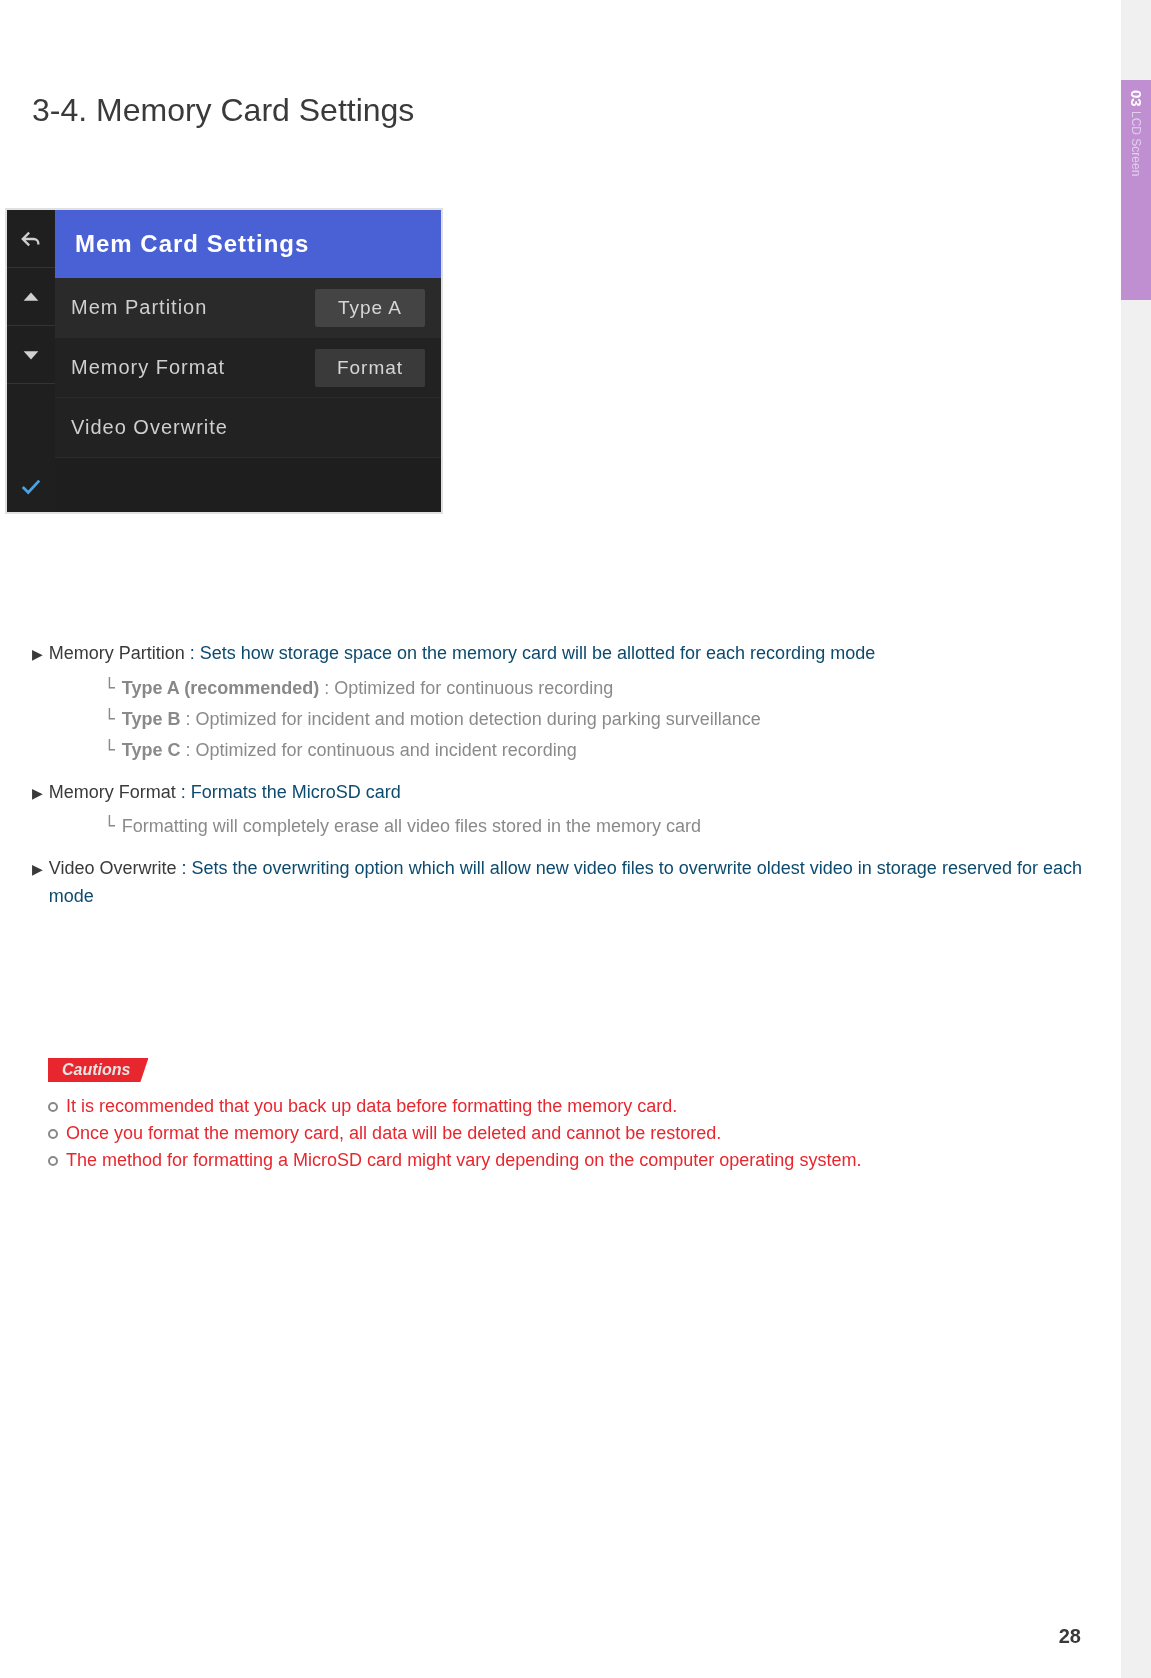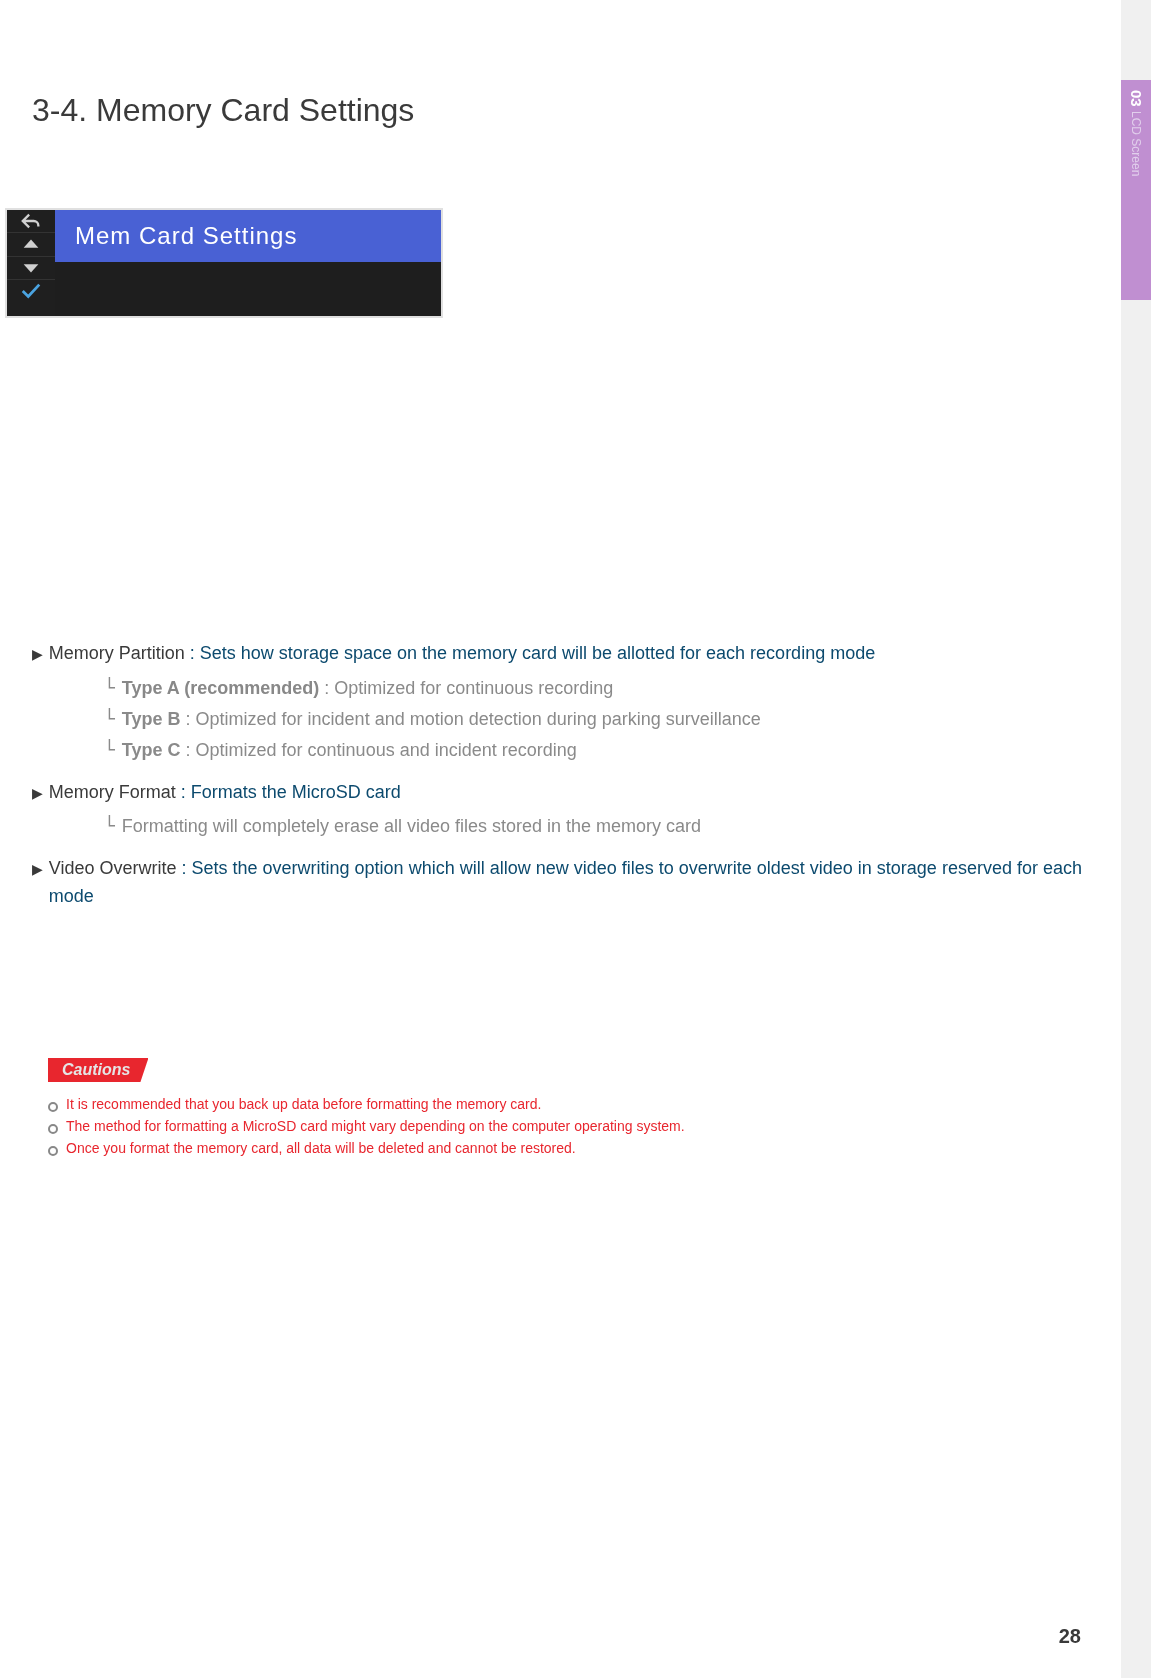--- a/index.html
+++ b/index.html
@@ -83,26 +83,26 @@
       justify-content: center;
       color: #d0d0d0;
       border-bottom: 1px solid #333;
     }
     .sidebar-btn svg { width: 22px; height: 22px; }
     .sidebar-btn.check { color: #4aa3e0; border-bottom: none; flex: 1; align-items: flex-end; padding-bottom: 14px; }
     .screen-header {
       margin-left: 48px;
       background: #4961d4;
       color: #ffffff;
-      height: 52px;
+      height: 68px;
       display: flex;
       align-items: center;
       padding-left: 20px;
       font-size: 24px;
-      font-weight: 400;
+      font-weight: 700;
       letter-spacing: 1px;
     }
     .screen-rows { margin-left: 48px; }
     .screen-row {
       height: 60px;
       display: flex;
       align-items: center;
       justify-content: space-between;
       padding: 0 16px;
       border-bottom: 1px solid #2b2b2b;
@@ -161,21 +161,21 @@
       font-style: italic;
       font-weight: bold;
       font-size: 16px;
       padding: 3px 18px 3px 14px;
       position: relative;
       margin-bottom: 14px;
       clip-path: polygon(0 0, 100% 0, 92% 100%, 0 100%);
     }
     .caution-line {
       color: #e8262e;
-      font-size: 14px;
+      font-size: 18px;
       margin-bottom: 6px;
       display: flex;
       align-items: flex-start;
     }
     .caution-line .ring {
       width: 10px;
       height: 10px;
       border: 2.5px solid #888;
       border-radius: 50%;
       margin-right: 8px;
@@ -220,20 +220,33 @@
             <path d="M4 8 L12 17 L20 8 Z"></path>
           </svg>
       </div>
       <div class="sidebar-btn check">
         <svg viewBox="0 0 24 24" fill="none" stroke="currentColor" stroke-width="3">
             <path d="M3 12 L9 18 L21 5"></path>
           </svg>
       </div>
     </div>
     <div class="screen-header">Mem Card Settings</div>
+    <div class="screen-rows">
+      <div class="screen-row">
+        <span>Mem Partition</span>
+        <span class="val">Type A</span>
+      </div>
+      <div class="screen-row">
+        <span>Memory Format</span>
+        <span class="val">Format</span>
+      </div>
+      <div class="screen-row">
+        <span>Video Overwrite</span>
+      </div>
+    </div>
     <div class="screen-row-empty"></div>
   </div>
 </div>
 
 <div class="content">
 
   <div class="item">
     <div class="item-head">
       <span class="tri">▶</span>
       <span>
@@ -282,21 +295,21 @@
 </div>
 
 <div class="cautions-block">
   <div class="cautions-tag">Cautions</div>
   <div class="caution-line">
     <span class="ring"></span>
     <span>It is recommended that you back up data before formatting the memory card.</span>
   </div>
   <div class="caution-line">
     <span class="ring"></span>
-    <span>The method for formatting a MicroSD card might vary depending on the computer operating system.</span>
+    <span>Once you format the memory card, all data will be deleted and cannot be restored.</span>
   </div>
   <div class="caution-line">
     <span class="ring"></span>
-    <span>Once you format the memory card, all data will be deleted and cannot be restored.</span>
+    <span>The method for formatting a MicroSD card might vary depending on the computer operating system.</span>
   </div>
 </div>
 
 <div class="page-number">28</div>
 
 </body></html>

